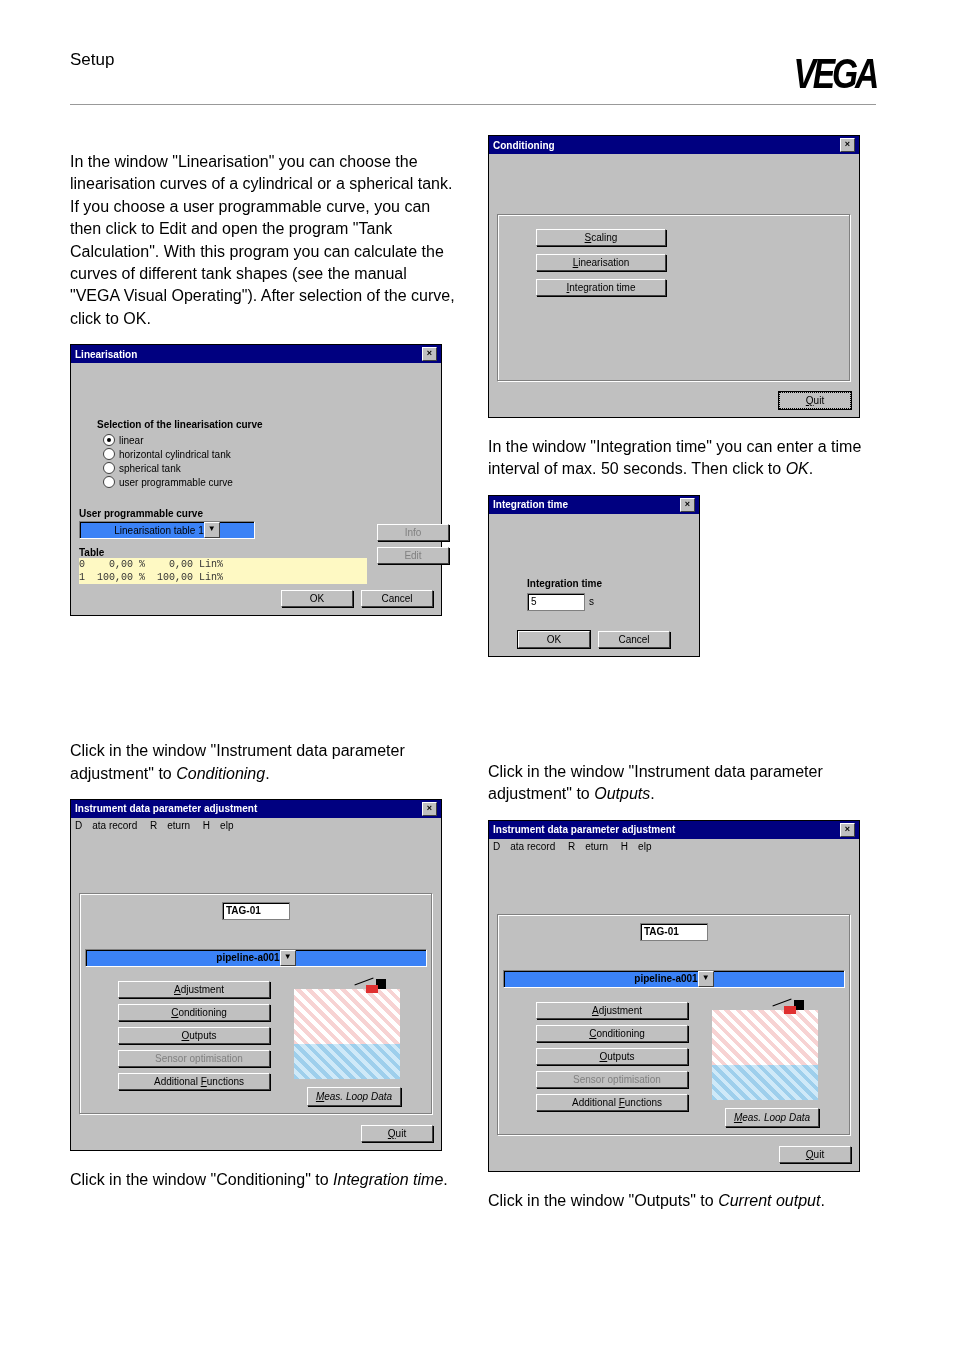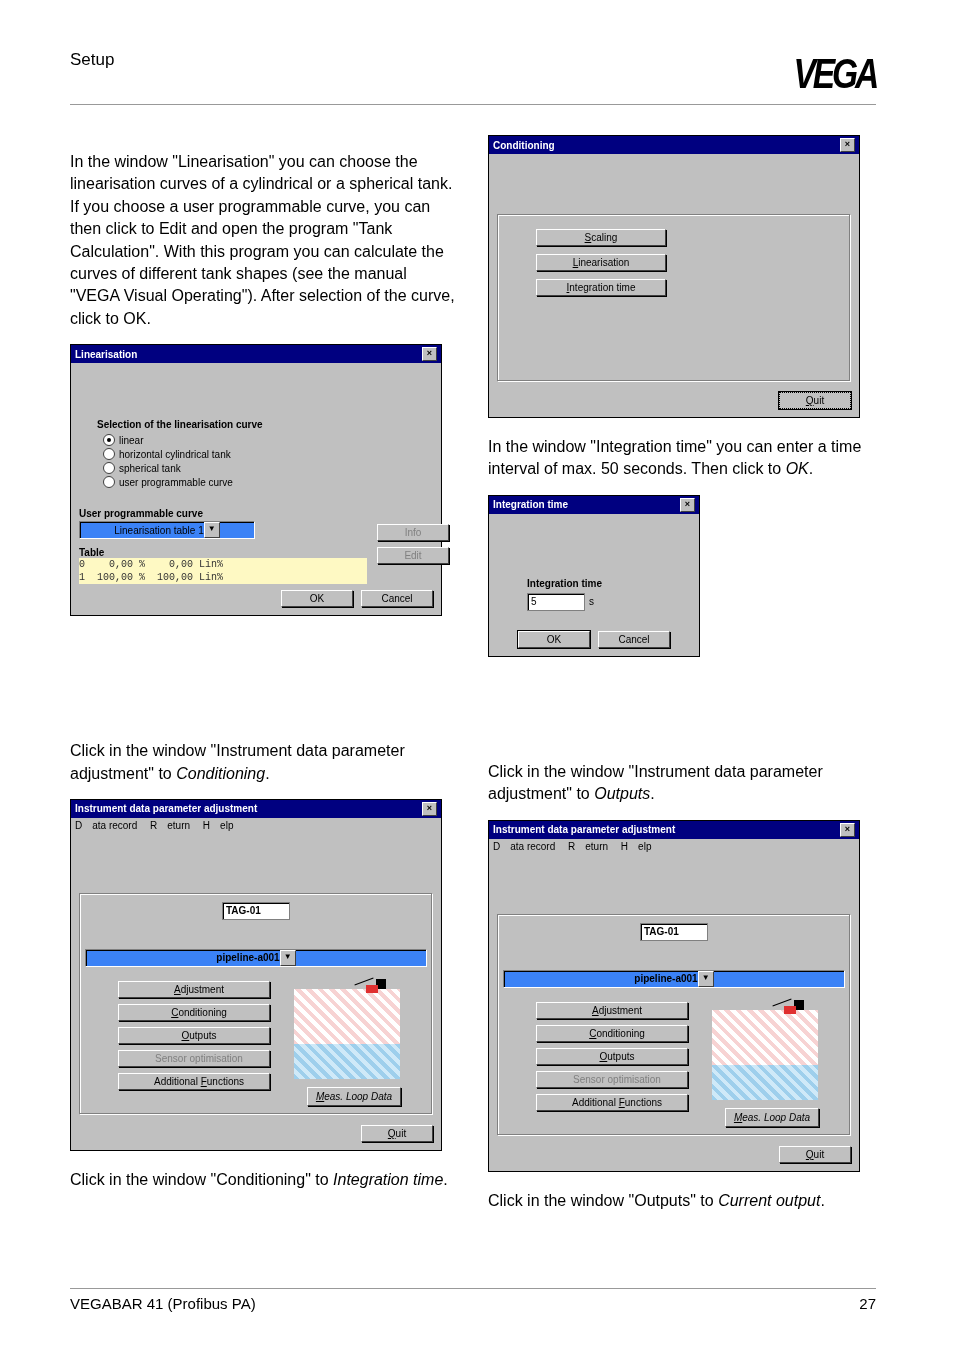--- a/index.html
+++ b/index.html
@@ -471,18 +471,14 @@
         </div>
       </div>
 
       <p class="body-text">
         <span>Click in the window "Outputs" to </span><span class="ital">Current output</span><span>.</span>
       </p>
 
     </div>
   </div>
 
-  <div class="footer">
-    <span>VEGABAR 41 (Profibus PA)</span>
-    <span>27</span>
-  </div>
 
 </div>
 
 </body></html>

